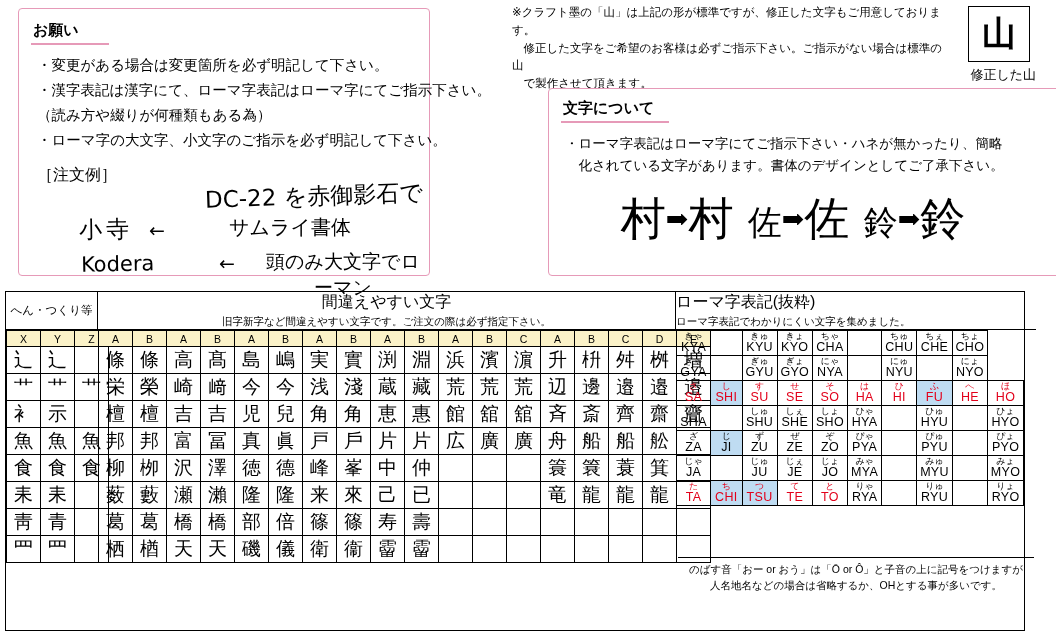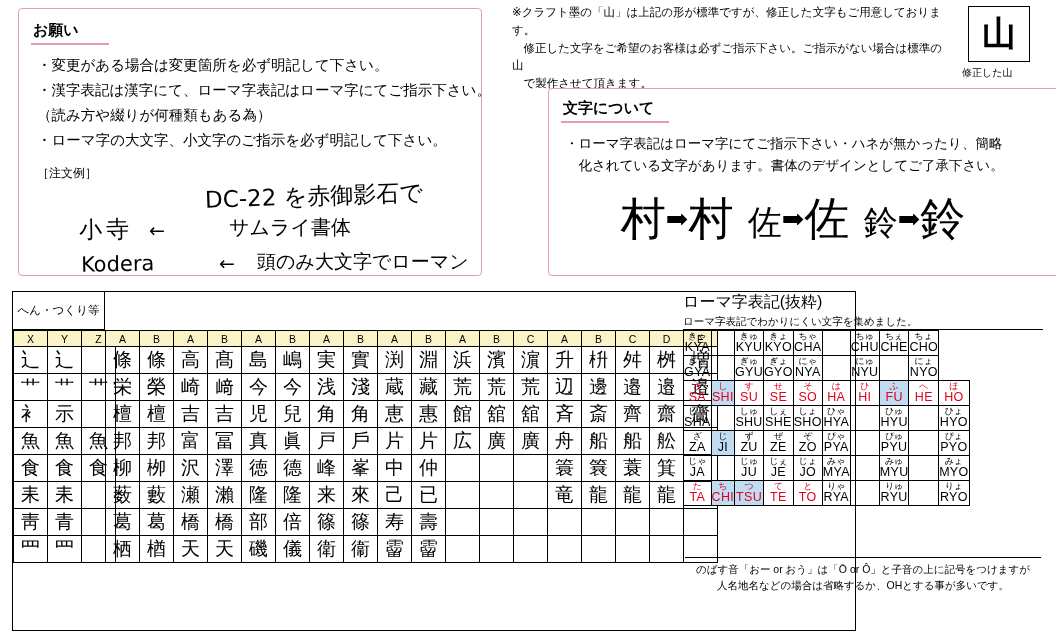--- a/index.html
+++ b/index.html
@@ -1,49 +1,49 @@
 <!DOCTYPE html>
 <html><head>
 <meta charset="utf-8">
 <style>
   html,body{margin:0;padding:0;}
   body{width:1056px;height:640px;background:#ffffff;font-family:"Liberation Sans","DejaVu Sans",sans-serif;color:#000;overflow:hidden;}
   .page{position:relative;width:1056px;height:640px;}
 
   
-  .onegai{position:absolute;left:18px;top:8px;width:464px;height:268px;border:1px solid #e69ab8;border-radius:4px;box-sizing:border-box;}
+  .onegai{position:absolute;left:18px;top:8px;width:412px;height:268px;border:1px solid #e69ab8;border-radius:4px;box-sizing:border-box;}
   .onegai-title{position:absolute;left:14px;top:12px;font-size:15px;font-weight:bold;}
   .onegai-underline{position:absolute;left:12px;top:34px;width:78px;height:2px;background:#e69ab8;}
   .onegai-list{position:absolute;left:18px;top:44px;width:450px;font-size:14.5px;line-height:1.72;}
   .onegai-list div{white-space:nowrap;}
-  .chuumon{position:absolute;left:18px;top:156px;font-size:12px;}
+  .chuumon{position:absolute;left:18px;top:156px;font-size:16px;}
 
   .hand{position:absolute;font-family:"DejaVu Sans",sans-serif;color:#000;}
   .hand1{left:186px;top:172px;font-size:23px;transform:rotate(-2deg);}
   .hand2{left:60px;top:205px;font-size:23px;letter-spacing:4px;transform:rotate(-1deg);}
   .hand3{left:130px;top:210px;font-size:19px;}
   .hand4{left:210px;top:205px;font-size:20px;}
   .hand5{left:62px;top:243px;font-size:21px;transform:rotate(-1deg);}
   .hand6{left:200px;top:243px;font-size:19px;}
   .hand7{left:238px;top:240px;font-size:19px;text-align:center;}
 
   .craft-note{position:absolute;left:512px;top:4px;width:440px;font-size:11.5px;line-height:1.55;}
   .yama-box{position:absolute;left:968px;top:6px;width:62px;height:56px;border:1.6px solid #000;box-sizing:border-box;display:flex;align-items:center;justify-content:center;font-size:34px;font-family:"DejaVu Serif",serif;font-weight:bold;}
-  .yama-cap{position:absolute;left:962px;top:66px;width:74px;text-align:left;font-size:10px;}
+  .yama-cap{position:absolute;left:962px;top:66px;width:74px;text-align:right;font-size:13px;}
 
   .moji{position:absolute;left:548px;top:88px;width:532px;height:188px;border:1px solid #e69ab8;border-radius:4px;box-sizing:border-box;}
   .moji-title{position:absolute;left:14px;top:10px;font-size:15px;font-weight:bold;}
   .moji-underline{position:absolute;left:12px;top:32px;width:108px;height:2px;background:#e69ab8;}
   .moji-text{position:absolute;left:16px;top:44px;width:460px;font-size:13.5px;line-height:1.6;}
   .moji-samples{position:absolute;left:4px;top:100px;width:480px;text-align:center;font-size:45px;font-family:"DejaVu Serif",serif;white-space:nowrap;}
   .moji-samples .sm{font-size:34px;}
   .moji-samples .ar{font-size:27px;vertical-align:6px;}
 
   
-  .tbl{position:absolute;left:12px;top:291px;width:844px;height:340px;border:1.5px solid #000;box-sizing:border-box;}
+  .tbl{position:absolute;left:5px;top:291px;width:1020px;height:340px;border:1.5px solid #000;box-sizing:border-box;}
   table{border-collapse:collapse;}
   td,th{border:1px solid #000;padding:0;text-align:center;vertical-align:middle;font-family:"DejaVu Serif",serif;}
 
   .hdr-left{position:absolute;left:0;top:0;width:92px;height:38px;display:flex;align-items:center;justify-content:center;font-size:11.5px;font-family:"Liberation Sans",sans-serif;border-right:1.5px solid #000;border-bottom:1.5px solid #000;box-sizing:border-box;}
   .hdr-mid{position:absolute;left:92px;top:0;width:578px;height:38px;border-bottom:1.5px solid #000;border-right:1.5px solid #000;box-sizing:border-box;display:flex;flex-direction:column;align-items:center;justify-content:center;font-family:"Liberation Sans",sans-serif;}
   .hdr-mid .t{font-size:16px;}
   .hdr-mid .s{font-size:10.5px;margin-top:2px;}
   .hdr-right{position:absolute;left:670px;top:0;width:360px;height:38px;border-bottom:1.5px solid #000;box-sizing:border-box;display:flex;flex-direction:column;align-items:flex-start;justify-content:center;font-family:"Liberation Sans",sans-serif;}
   .hdr-right .t{font-size:16px;}
   .hdr-right .s{font-size:10.5px;margin-top:2px;}
@@ -103,20 +103,24 @@
 　化されている文字があります。書体のデザインとしてご了承下さい。</div>
     <div class="moji-samples">
       <span>村</span><span class="ar">➡</span><span>村</span>
       <span class="sm">佐</span><span class="ar">➡</span><span>佐</span>
       <span class="sm">鈴</span><span class="ar">➡</span><span>鈴</span>
     </div>
   </div>
 
   <div class="tbl">
     <div class="hdr-left">へん・つくり等</div>
+    <div class="hdr-mid">
+      <span class="t">間違えやすい文字</span>
+      <span class="s">旧字新字など間違えやすい文字です。ご注文の際は必ず指定下さい。</span>
+    </div>
     <div class="hdr-right">
       <span class="t">ローマ字表記(抜粋)</span>
       <span class="s">ローマ字表記でわかりにくい文字を集めました。</span>
     </div>
 
     <table class="leftgrid" id="leftgrid">
         <tbody>
           <tr>
             <td class="lbl">X</td>
             <td class="lbl">Y</td>

